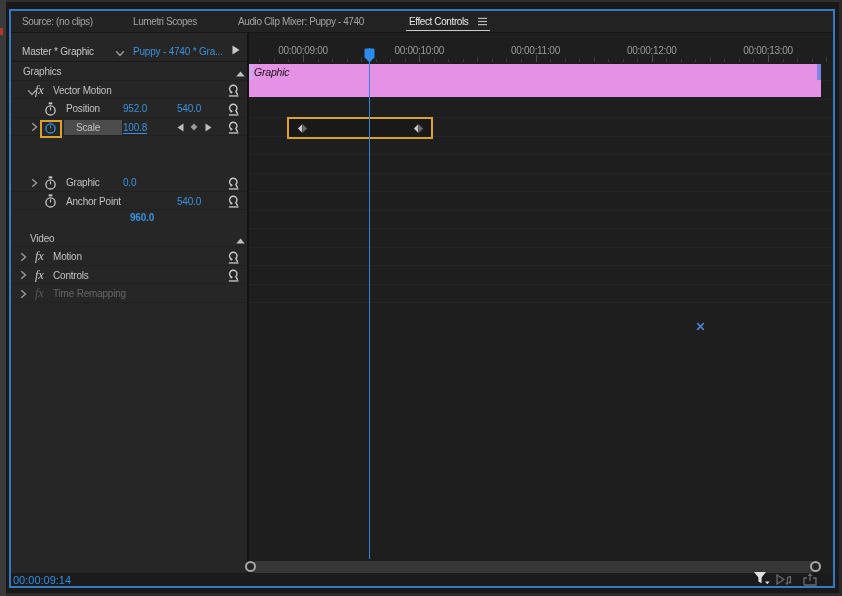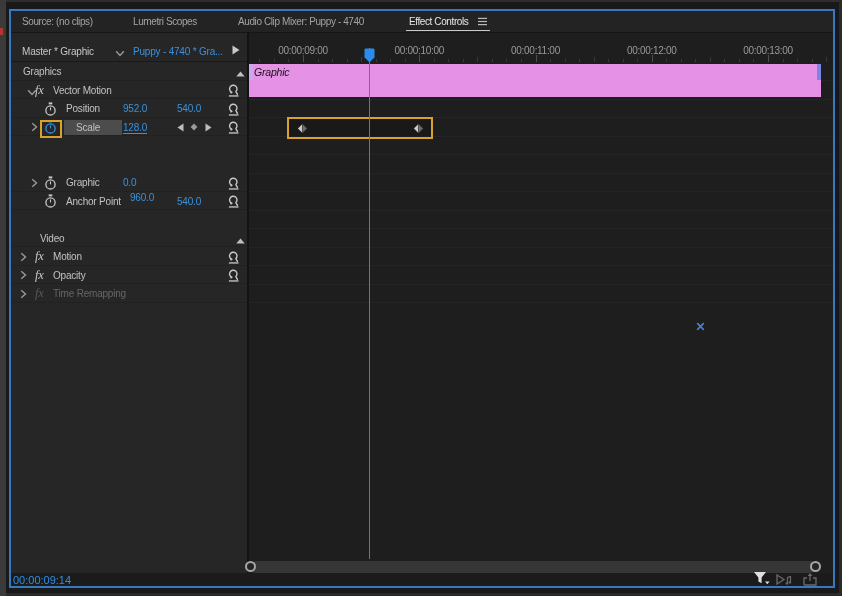--- a/index.html
+++ b/index.html
@@ -78,21 +78,21 @@
           <polyline points="1.2,1.2 5.5,5 1.2,8.8" fill="none" stroke="#9a9a9a" stroke-width="1.4"></polyline>
         </svg></div>
       <div class="abs" style="left: 33px; top: 2.5px;"><svg width="13" height="15" viewBox="0 0 13 15">
           <rect x="4.7" y="0.4" width="3.6" height="2" fill="#3b90dd"></rect>
           <circle cx="6.5" cy="8.4" r="4.6" fill="none" stroke="#3b90dd" stroke-width="1.3"></circle>
           <line x1="6.5" y1="8.4" x2="6.5" y2="5.4" stroke="#3b90dd" stroke-width="1.1"></line>
         </svg></div>
       <div class="abs" style="left: 29px; top: 2px; width: 22px; height: 18px; border: 2px solid rgb(217, 162, 43);"></div>
       <div class="abs" style="left: 53px; top: 2.5px; width: 58px; height: 15px; background: rgb(76, 76, 76);"></div>
       <div class="abs lbl" style="left: 65px; top: 4px; height: 12px; line-height: 12px; color: rgb(194, 194, 194);">Scale</div>
-      <div class="abs lbl" style="left: 112px; top: 4px; height: 12px; line-height: 12px; color: rgb(59, 144, 221); border-bottom: 1px solid rgb(59, 144, 221);">128.0</div>
+      <div class="abs lbl" style="left: 112px; top: 4px; height: 12px; line-height: 12px; color: rgb(59, 144, 221); border-bottom: 1px solid rgb(59, 144, 221);">100.8</div>
       <div class="abs" style="left: 166px; top: 5px;"><svg width="7" height="9" viewBox="0 0 7 9">
           <polygon points="6.5,0.5 6.5,8.5 0.5,4.5" fill="#bdbdbd"></polygon>
         </svg></div>
       <div class="abs" style="left: 178px; top: 4.5px;"><svg width="10" height="10" viewBox="0 0 10 10">
           <rect x="2.6" y="2.6" width="4.8" height="4.8" fill="#9a9a9a" transform="rotate(45 5 5)"></rect>
         </svg></div>
       <div class="abs" style="left: 194px; top: 5px;"><svg width="7" height="9" viewBox="0 0 7 9">
           <polygon points="0.5,0.5 0.5,8.5 6.5,4.5" fill="#bdbdbd"></polygon>
         </svg></div>
       <div class="abs" style="left: 216px; top: 2.5px;"><svg width="13" height="14" viewBox="0 0 13 14">
@@ -118,30 +118,30 @@
           <rect x="1.9" y="12.3" width="9.6" height="1.3" fill="#c8c8c8"></rect>
         </svg></div>
     </div>
     <div class="abs" style="left: 11px; top: 191.5px; width: 236px; height: 18.5px; border-bottom: 1px solid rgb(33, 33, 33);">
       <div class="abs" style="left: 33px; top: 2.5px;"><svg width="13" height="15" viewBox="0 0 13 15">
           <rect x="4.7" y="0.4" width="3.6" height="2" fill="#c8c8c8"></rect>
           <circle cx="6.5" cy="8.4" r="4.6" fill="none" stroke="#c8c8c8" stroke-width="1.3"></circle>
           <line x1="6.5" y1="8.4" x2="6.5" y2="5.4" stroke="#c8c8c8" stroke-width="1.1"></line>
         </svg></div>
       <div class="abs lbl" style="left: 55px; top: 4px; height: 12px; line-height: 12px; color: rgb(194, 194, 194); text-align: right;">Anchor Point</div>
-      <div class="abs lbl" style="left: 119px; top: 0; height: 12px; line-height: 12px; color: rgb(59, 144, 221);">960.0</div>
+      <div class="abs lbl" style="left: 119px; top: 20px; height: 12px; line-height: 12px; color: rgb(59, 144, 221); font-weight: bold;">960.0</div>
       <div class="abs lbl" style="left: 166px; top: 4px; height: 12px; line-height: 12px; color: rgb(59, 144, 221);">540.0</div>
       <div class="abs" style="left: 216px; top: 2.5px;"><svg width="13" height="14" viewBox="0 0 13 14">
           <path d="M4.4 9.1 A3.7 3.7 0 1 1 8.9 8.5 L10.4 11.3" fill="none" stroke="#c8c8c8" stroke-width="1.4" stroke-linecap="round"></path>
           <polygon points="3.0,7.9 6.0,9.0 3.8,11.1" fill="#c8c8c8"></polygon>
           <rect x="1.9" y="12.3" width="9.6" height="1.3" fill="#c8c8c8"></rect>
         </svg></div>
     </div>
     <div class="abs" style="left: 11px; top: 228.5px; width: 236px; height: 18.5px; border-bottom: 1px solid rgb(33, 33, 33);">
-      <div class="abs lbl" style="left: 29px; top: 4px; height: 12px; line-height: 12px; color: rgb(194, 194, 194);">Video</div>
+      <div class="abs lbl" style="left: 19px; top: 4px; height: 12px; line-height: 12px; color: rgb(194, 194, 194);">Video</div>
       <div class="abs" style="left: 225px; top: 6px;"><svg width="9" height="6" viewBox="0 0 9 6">
           <polygon points="4.5,0.5 8.7,5.5 0.3,5.5" fill="#c0c0c0"></polygon>
         </svg></div>
     </div>
     <div class="abs" style="left: 11px; top: 247px; width: 236px; height: 18.5px; border-bottom: 1px solid rgb(33, 33, 33);">
       <div class="abs" style="left: 9px; top: 4.5px;"><svg width="7" height="10" viewBox="0 0 7 10">
           <polyline points="1.2,1.2 5.5,5 1.2,8.8" fill="none" stroke="#9a9a9a" stroke-width="1.4"></polyline>
         </svg></div>
       <div class="abs lbl" style="left: 24px; top: 2px; height: 14px; line-height: 14px; font-family: &quot;Liberation Serif&quot;, serif; font-style: italic; font-size: 12.5px; color: rgb(200, 200, 200);">fx</div>
       <div class="abs lbl" style="left: 42px; top: 4px; height: 12px; line-height: 12px; color: rgb(194, 194, 194);">Motion</div>
@@ -149,21 +149,21 @@
           <path d="M4.4 9.1 A3.7 3.7 0 1 1 8.9 8.5 L10.4 11.3" fill="none" stroke="#c8c8c8" stroke-width="1.4" stroke-linecap="round"></path>
           <polygon points="3.0,7.9 6.0,9.0 3.8,11.1" fill="#c8c8c8"></polygon>
           <rect x="1.9" y="12.3" width="9.6" height="1.3" fill="#c8c8c8"></rect>
         </svg></div>
     </div>
     <div class="abs" style="left: 11px; top: 265.5px; width: 236px; height: 18.5px; border-bottom: 1px solid rgb(33, 33, 33);">
       <div class="abs" style="left: 9px; top: 4.5px;"><svg width="7" height="10" viewBox="0 0 7 10">
           <polyline points="1.2,1.2 5.5,5 1.2,8.8" fill="none" stroke="#9a9a9a" stroke-width="1.4"></polyline>
         </svg></div>
       <div class="abs lbl" style="left: 24px; top: 2px; height: 14px; line-height: 14px; font-family: &quot;Liberation Serif&quot;, serif; font-style: italic; font-size: 12.5px; color: rgb(200, 200, 200);">fx</div>
-      <div class="abs lbl" style="left: 42px; top: 4px; height: 12px; line-height: 12px; color: rgb(194, 194, 194);">Opacity</div>
+      <div class="abs lbl" style="left: 42px; top: 4px; height: 12px; line-height: 12px; color: rgb(194, 194, 194);">Controls</div>
       <div class="abs" style="left: 216px; top: 2.5px;"><svg width="13" height="14" viewBox="0 0 13 14">
           <path d="M4.4 9.1 A3.7 3.7 0 1 1 8.9 8.5 L10.4 11.3" fill="none" stroke="#c8c8c8" stroke-width="1.4" stroke-linecap="round"></path>
           <polygon points="3.0,7.9 6.0,9.0 3.8,11.1" fill="#c8c8c8"></polygon>
           <rect x="1.9" y="12.3" width="9.6" height="1.3" fill="#c8c8c8"></rect>
         </svg></div>
     </div>
     <div class="abs" style="left: 11px; top: 284px; width: 236px; height: 18.5px; border-bottom: 1px solid rgb(33, 33, 33);">
       <div class="abs" style="left: 9px; top: 4.5px;"><svg width="7" height="10" viewBox="0 0 7 10">
           <polyline points="1.2,1.2 5.5,5 1.2,8.8" fill="none" stroke="#9a9a9a" stroke-width="1.4"></polyline>
         </svg></div>

